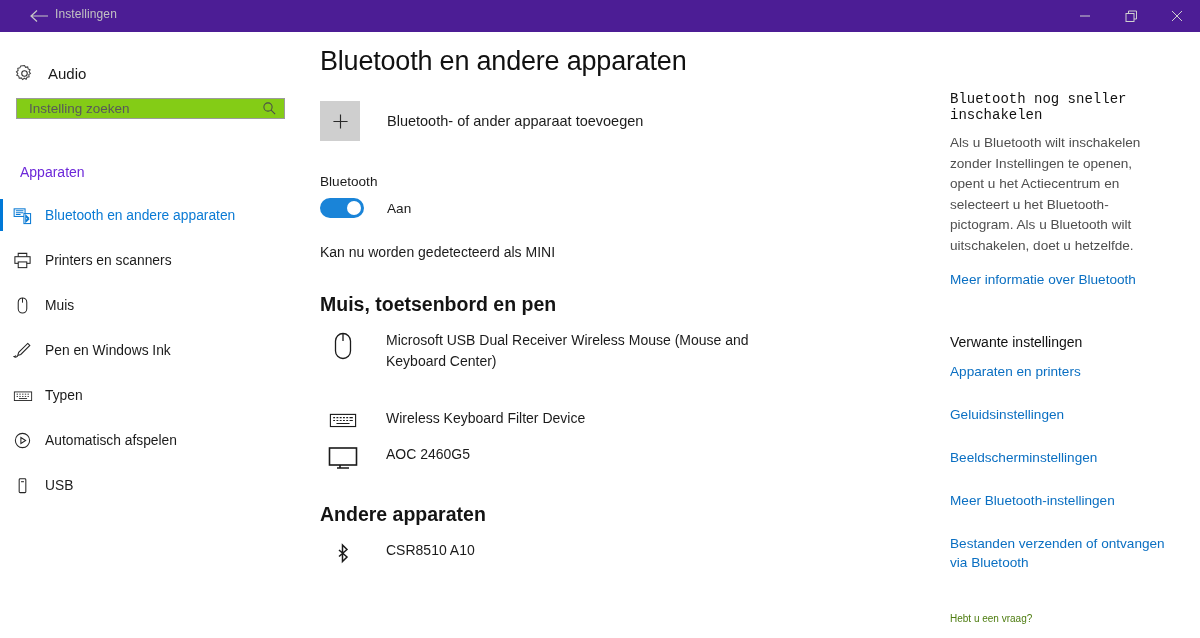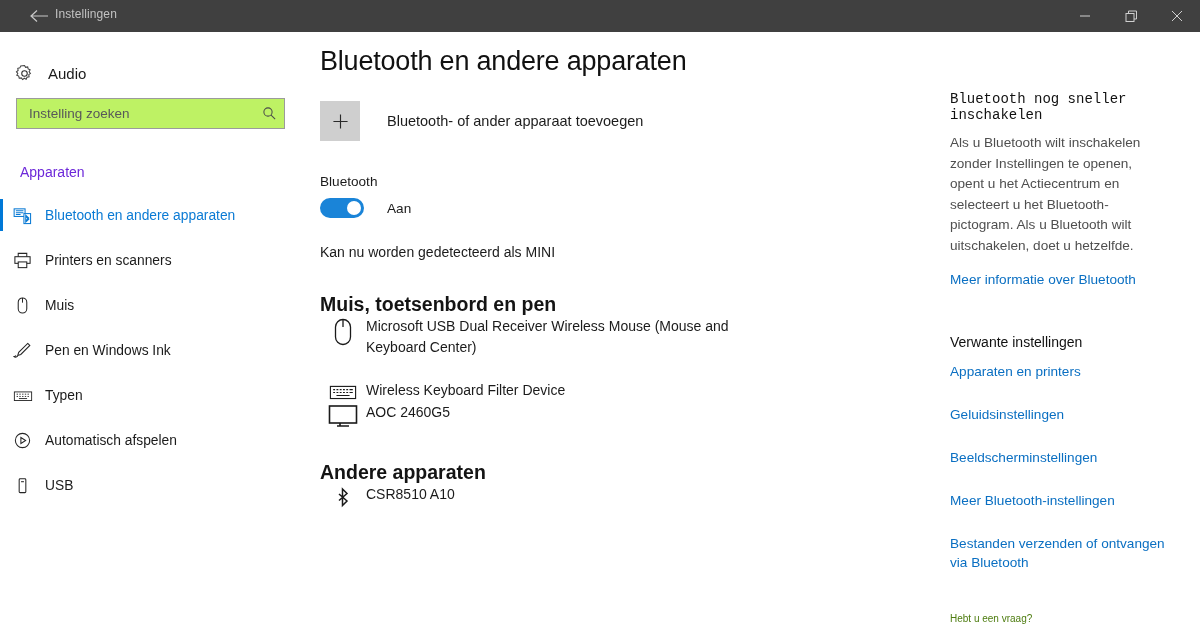--- a/index.html
+++ b/index.html
@@ -8,21 +8,21 @@
     background: #ffffff;
     font-family: "Liberation Sans", "DejaVu Sans", sans-serif;
     color: #000;
     overflow: hidden;
   }
 
   
   .titlebar {
     position: absolute; top: 0; left: 0;
     width: 1200px; height: 32px;
-    background: #404040;
+    background: #4c1d95;
     display: flex; align-items: center; padding-left: 28px;
   }
   .back-btn {
     position: absolute; left: 28px; top: 5px;
     width: 22px; height: 22px;
     display: flex; align-items: center; justify-content: center;
     color: #c8c8c8;
   }
   .back-btn svg { display: block; }
   .app-title {
@@ -52,23 +52,23 @@
     display: flex; align-items: center;
   }
   .start-icon {
     width: 48px; display: flex; justify-content: center; align-items: center;
     color: #2b2b2b;
   }
   .start-label { font-size: 15px; color: #1a1a1a; }
 
   .searchbox {
     position: absolute; left: 16px; top: 66px;
-    width: 269px; height: 31px;
+    width: 269px; height: 21px;
     border: 1px solid #9b9b9b;
-    background: #bef264;
+    background: #84cc16;
     display: flex; align-items: center;
   }
   .searchbox input {
     flex: 1; border: 0; outline: none;
     font-family: inherit; font-size: 13.5px;
     color: #333; padding-left: 12px; background: transparent;
   }
   .searchbox input::placeholder { color: #58585a; opacity: 1; }
   .search-icon { width: 30px; display:flex; justify-content:center; color:#4a4a4a; }
 
@@ -132,20 +132,22 @@
   }
   .toggle-state { font-size: 13.6px; color: #1b1b1b; margin-left: 23px; }
   .discover { font-size: 14px; color: #1b1b1b; margin-top: 26px; }
 
   .section-h {
     font-size: 19.5px; color: #141414; font-weight: bold;
     margin-top: 33px;
   }
   .device {
     display: flex; align-items: flex-start;
+    margin-top: 14px;
+    gap: 20px;
   }
   .device .d-ico {
     width: 46px; min-width: 46px;
     display: flex; justify-content: center; align-items: flex-start;
     padding-top: 2px; color: #1a1a1a;
   }
   .device .d-name {
     font-size: 14px; color: #1b1b1b; line-height: 21px;
     max-width: 400px;
   }

